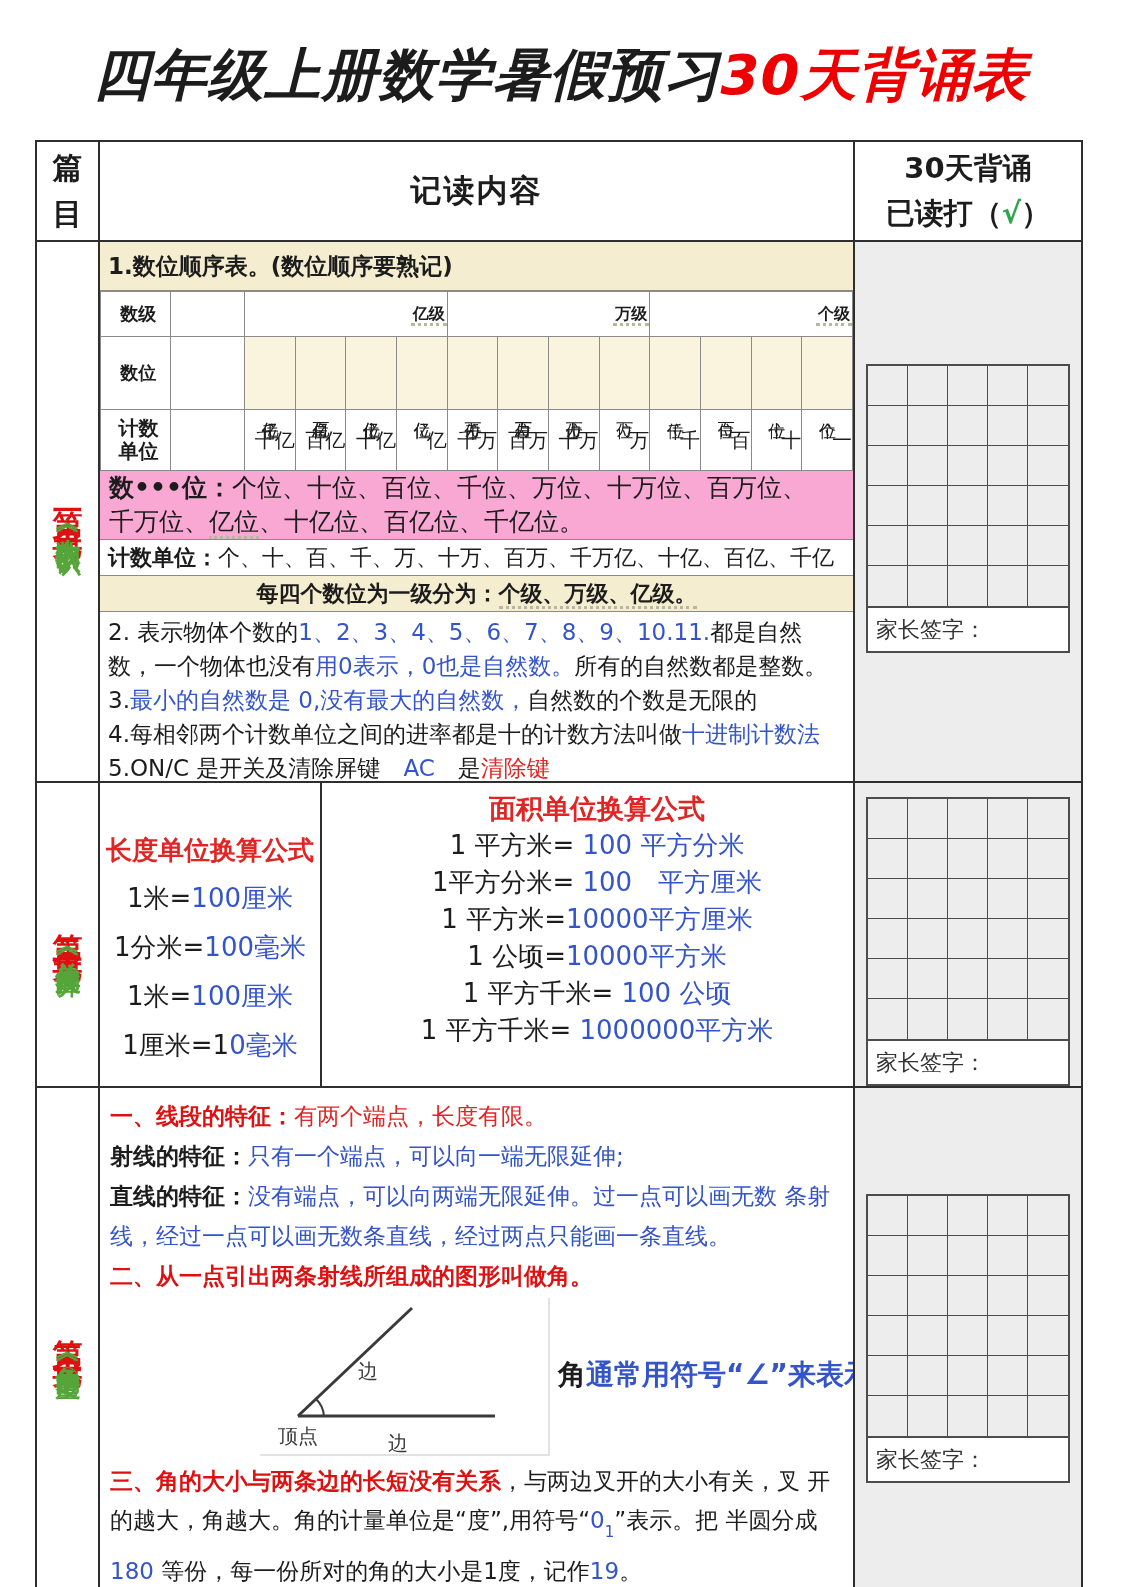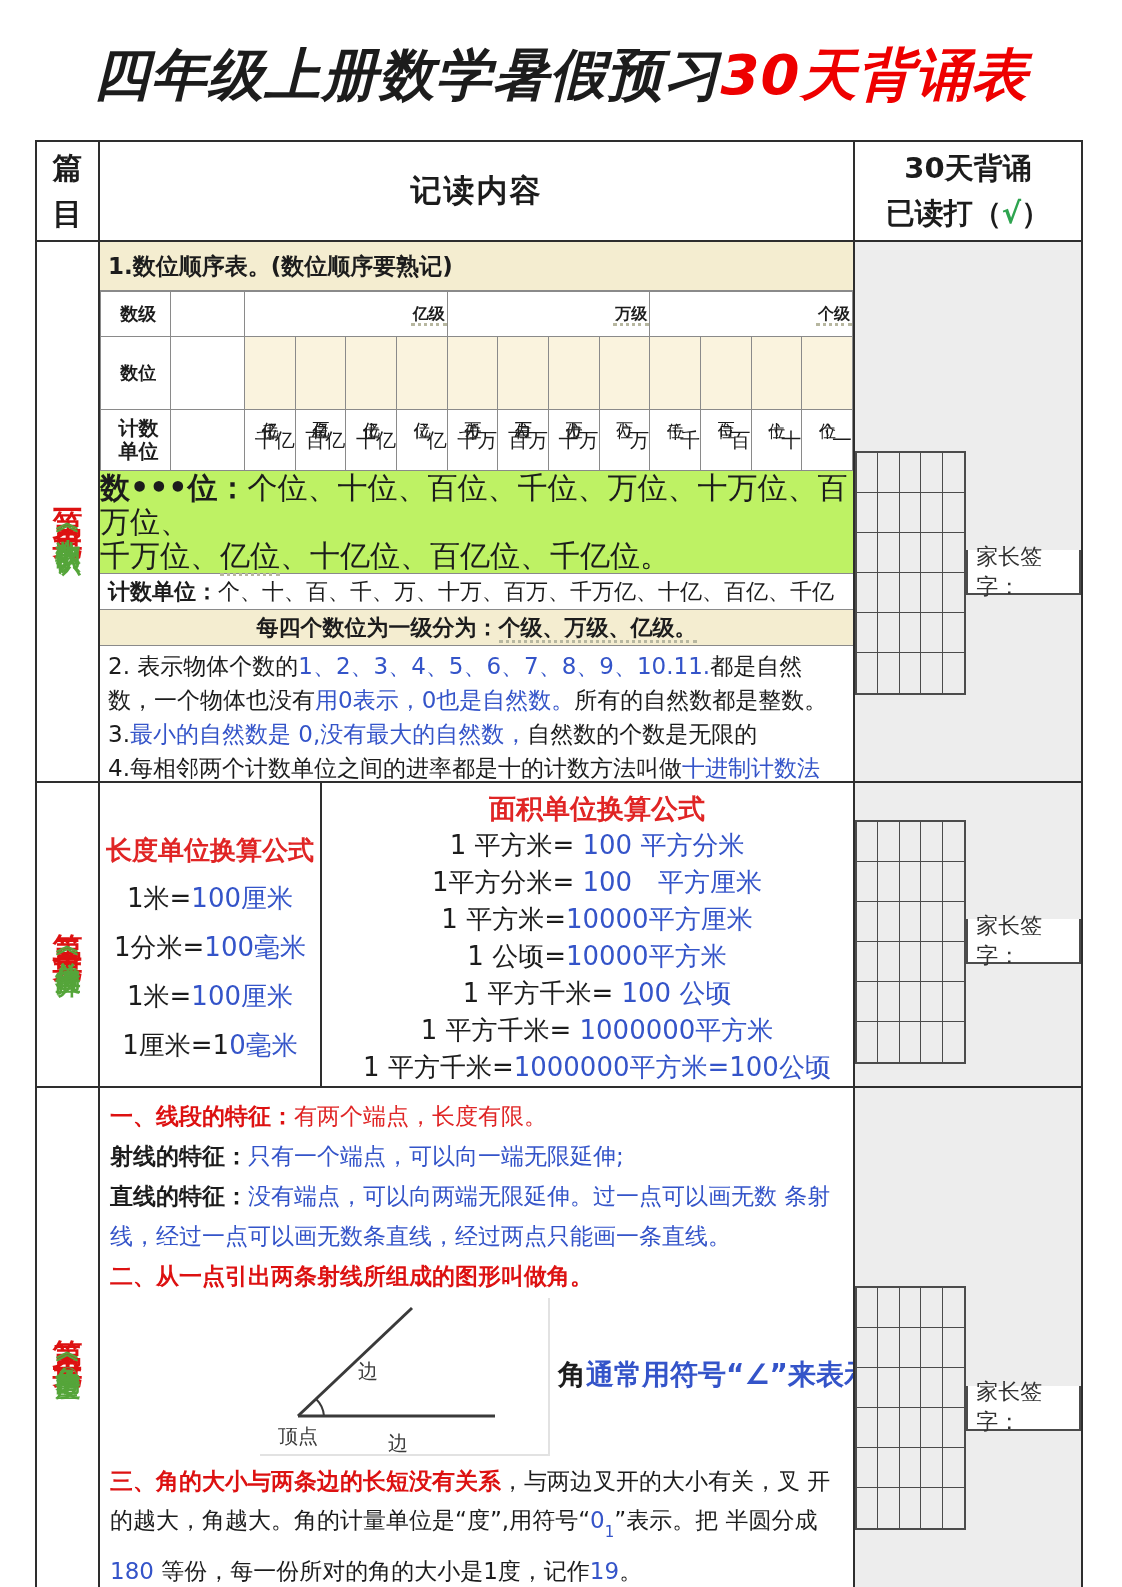--- a/index.html
+++ b/index.html
@@ -27,21 +27,21 @@
   .hd-check{flex-direction:column;font-size:29px;line-height:1.55;}
   .check-mark{color:#2ea44f;font-weight:bold;}
 
   
   .section-cell{display:flex;align-items:center;justify-content:center;}
   .section-label{writing-mode:vertical-rl;text-orientation:upright;line-height:1;}
   .sec-red{color:#dd1111;font-weight:bold;font-size:30px;letter-spacing:7px;}
   .sec-green{color:#55a53a;font-weight:bold;font-size:25px;letter-spacing:3px;}
 
   
-  .check-panel{background:#ededed;display:flex;align-items:center;}
+  .check-panel{background:#ededed;display:flex;flex-direction:column;align-items:center;}
   .check-panel.pad-big{padding-top:122px;}
   .check-panel.pad-small{padding-top:14px;}
   .check-panel.pad-mid{padding-top:106px;}
   .check-grid{width:204px;display:grid;grid-template-columns:repeat(5,1fr);
     border:2px solid #4c4c4c;box-sizing:border-box;}
   .check-cell{height:40px;border-right:1.5px solid #4c4c4c;border-bottom:1.5px solid #4c4c4c;
     box-sizing:border-box;background:#ededed;}
   .check-cell:nth-child(5n){border-right:none;}
   .check-cell:nth-last-child(-n+5){border-bottom:none;}
   .sign-box{width:204px;height:45px;background:#fff;border:2px solid #4c4c4c;border-top:none;
@@ -64,21 +64,21 @@
   .pv-table td{border:1px solid #8a8a8a;text-align:right;vertical-align:middle;padding:0;}
   .pv-table col.c-label{width:70px;} .pv-table col.c-blank{width:74px;}
   .pv-head td{height:44px;}
   .pv-group span{font-size:16px;font-weight:bold;border-bottom:3px dotted #b7b7a0;padding:0 2px;}
   .pv-corner,.pv-rowlabel{font-size:18px;font-weight:bold;}
   .pv-corner div,.pv-rowlabel div{width:2.3em;margin:0 auto;word-break:break-all;line-height:1.15;}
   .pv-digits td{height:72px;}
   .pv-digit{writing-mode:vertical-rl;text-orientation:upright;font-size:17px;
     background:#faf3de;line-height:1.05;}
   .pv-units td{height:60px;font-size:20px;}
-  .u1-note-beige{background:#bef264;font-size:30px;line-height:34px;padding:0 0;
+  .u1-note-beige{background:#f9a8d4;font-size:25px;line-height:34px;padding:0 9px;
     border-bottom:1px solid #8a8a8a;}
   .u1-note-white{font-size:22px;line-height:35px;padding:0 8px;border-bottom:1px solid #8a8a8a;
     white-space:nowrap;}
   .u1-note-center{background:#f4edd0;font-size:22px;line-height:35px;text-align:center;
     border-bottom:1px solid #8a8a8a;}
   .u1-points{padding:3px 6px 0 8px;font-size:23px;}
   .point-line{line-height:34px;}
 
   
   .u2-wrap{display:flex;height:100%;}
@@ -248,21 +248,20 @@
       </div>
       <div class="u2-right">
         <div class="u2-right-title">面积单位换算公式</div>
         <div>
             <div class="formula-line"><span class="seg-k">1 平方米= </span><span class="seg-b">100 平方分米</span></div>
             <div class="formula-line"><span class="seg-k">1平方分米= </span><span class="seg-b">100　平方厘米</span></div>
             <div class="formula-line"><span class="seg-k">1 平方米=</span><span class="seg-b">10000平方厘米</span></div>
             <div class="formula-line"><span class="seg-k">1 公顷=</span><span class="seg-b">10000平方米</span></div>
             <div class="formula-line"><span class="seg-k">1 平方千米= </span><span class="seg-b">100 公顷</span></div>
             <div class="formula-line"><span class="seg-k">1 平方千米= </span><span class="seg-b">1000000平方米</span></div>
-            <div class="formula-line"><span class="seg-k">1 平方千米=</span><span class="seg-b">1000000平方米=100公顷</span></div>
           </div>
       </div>
     </div>
   </div>
   <div class="cell check-panel pad-small last-col">
     <div class="check-grid">
         <div class="check-cell"></div>
         <div class="check-cell"></div>
         <div class="check-cell"></div>
         <div class="check-cell"></div>

